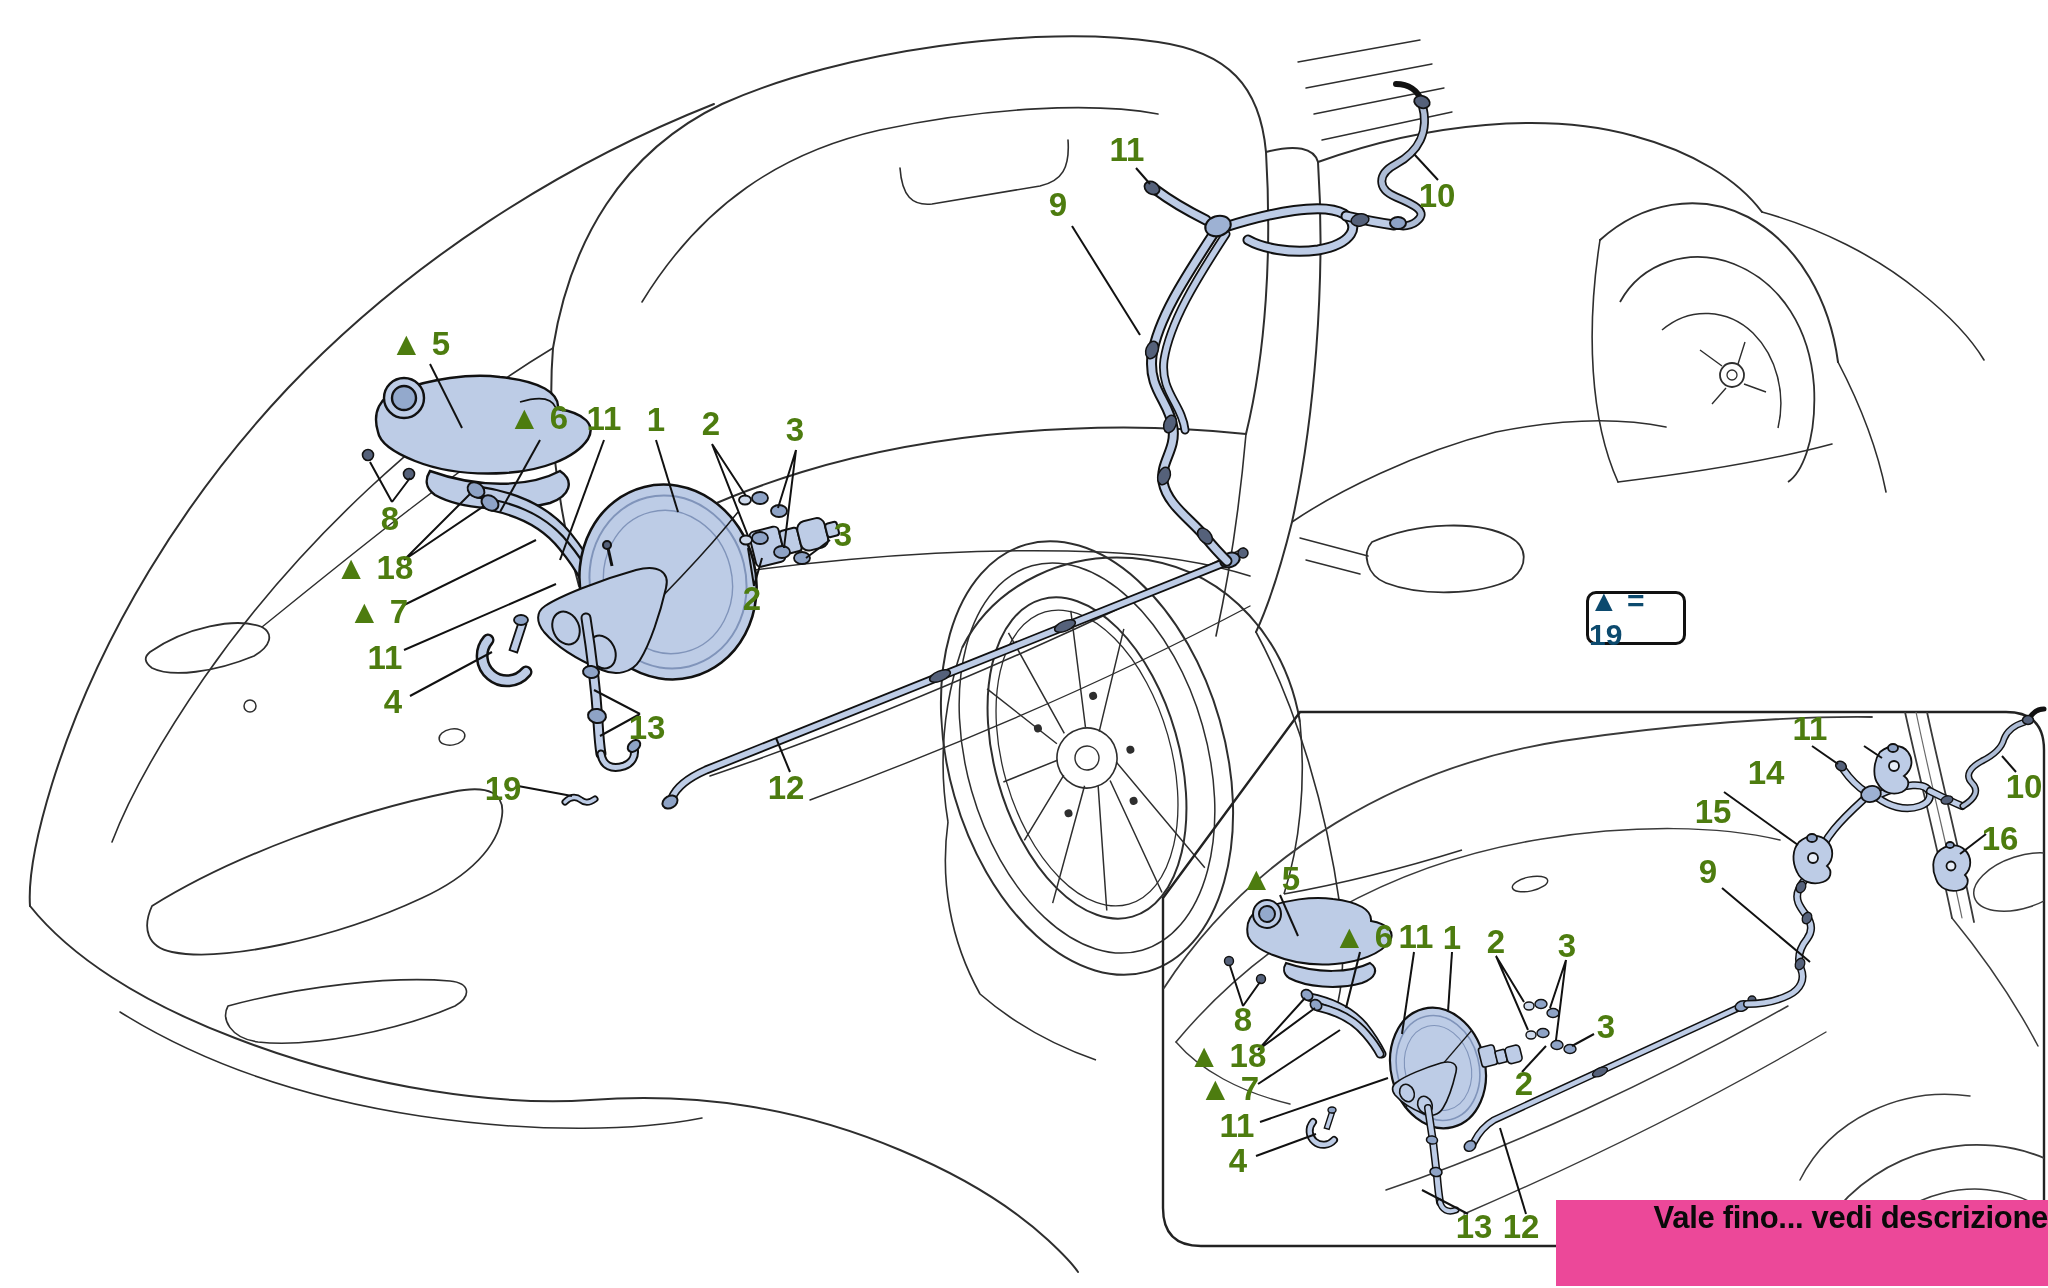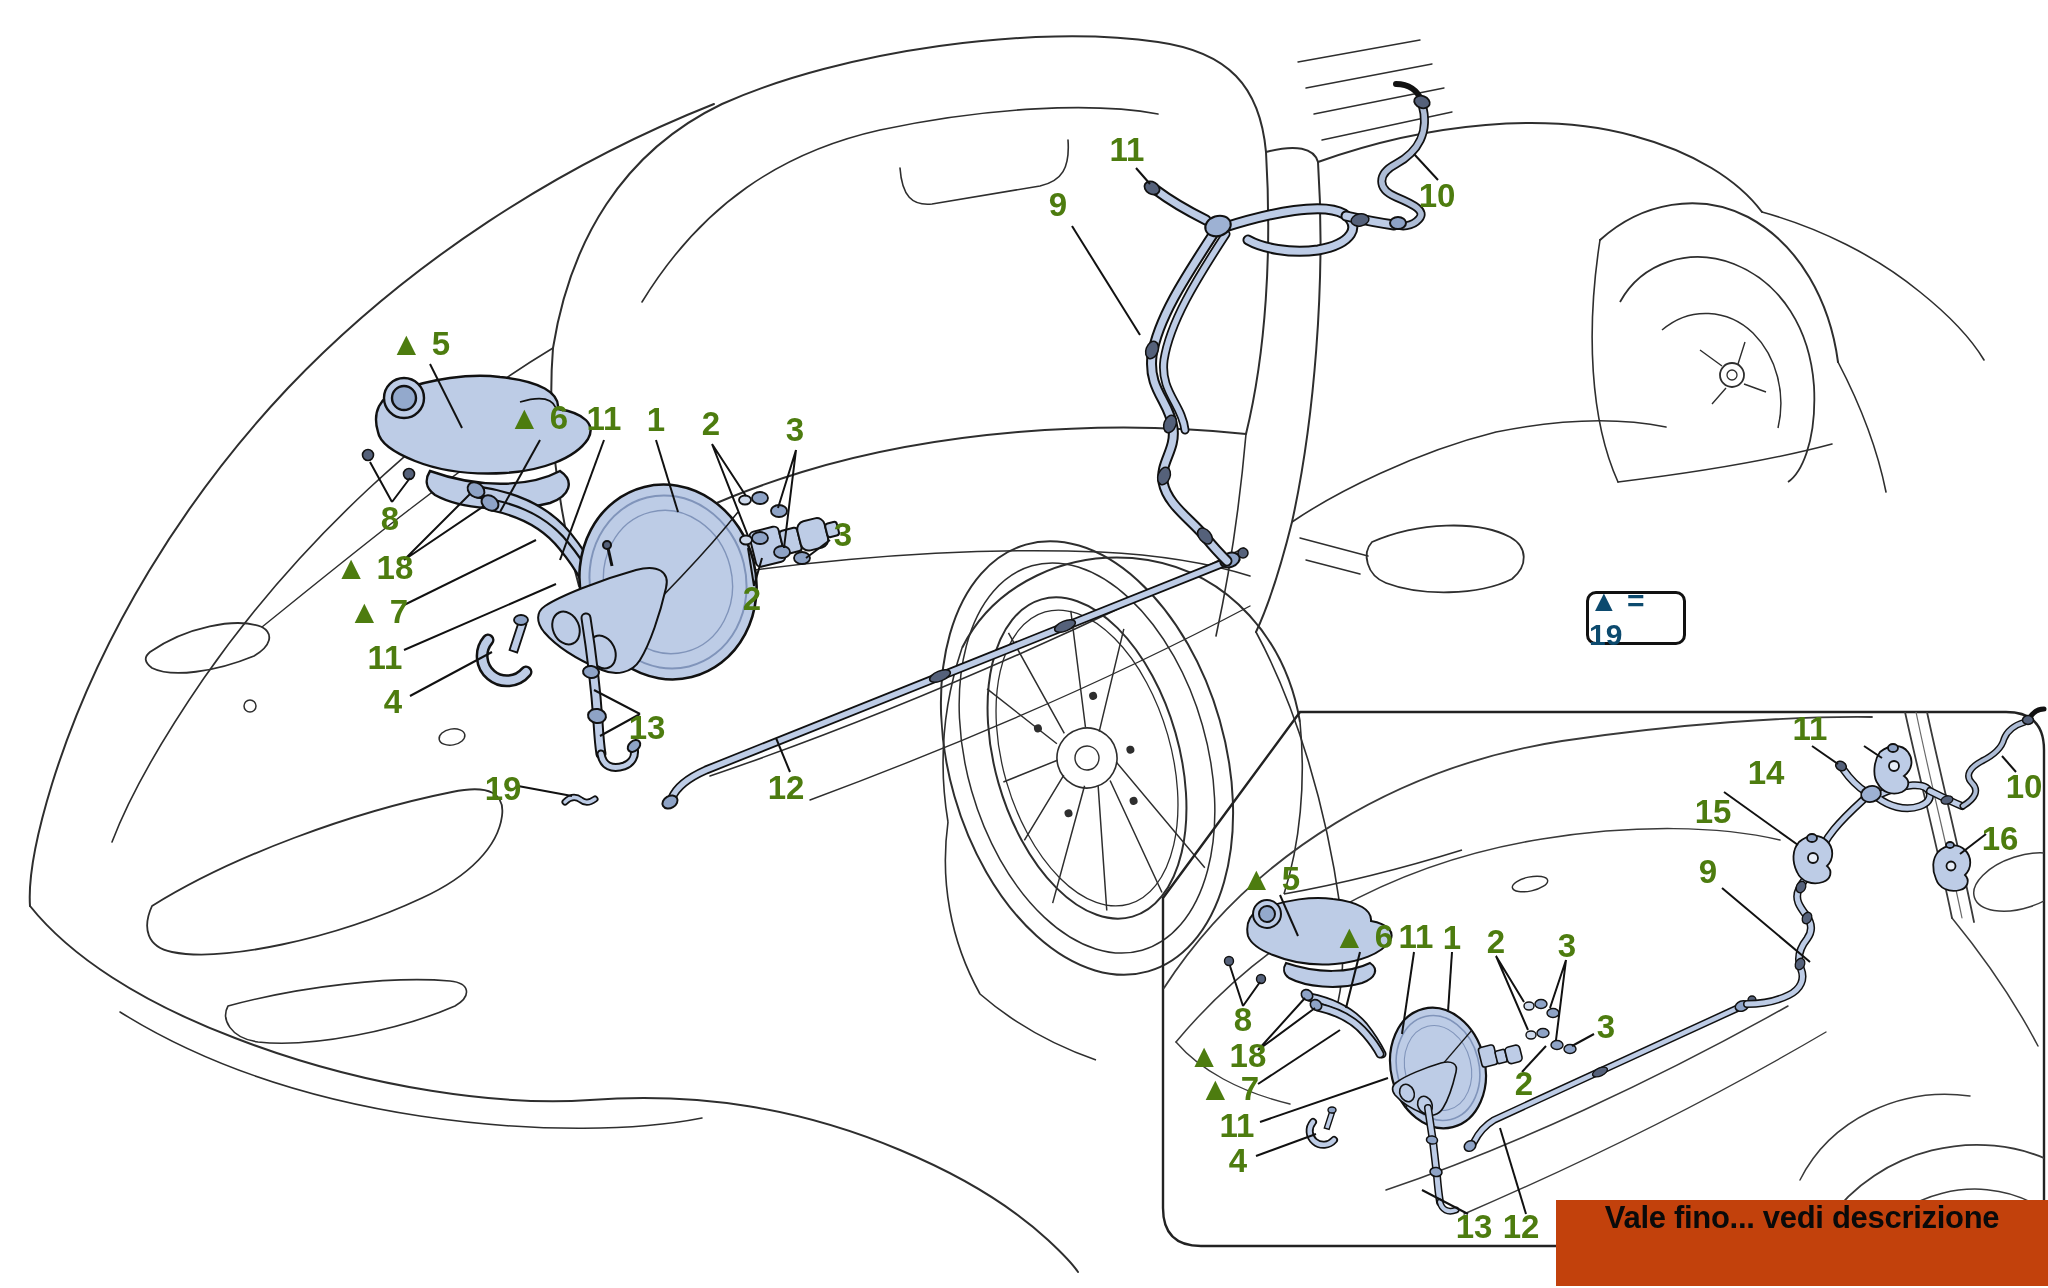--- a/index.html
+++ b/index.html
@@ -13,22 +13,22 @@
     position:absolute;transform:translate(-50%,-50%);
     font-weight:700;font-size:33px;color:#4d7c0f;white-space:nowrap;letter-spacing:0px;
   }
   .legend-box{
     position:absolute;left:1586px;top:591px;width:94px;height:48px;
     border:3px solid #111;border-radius:10px;background:#fff;
     display:flex;align-items:center;justify-content:center;
     font-weight:700;font-size:30px;color:#0c4a6e;
   }
   .caption{
-    position:absolute;left:1556px;top:1200px;width:492px;height:86px;background:#c2410c;
-    text-align:center;font-weight:700;font-size:31px;line-height:36px;color:#0a0a0a;
+    position:absolute;left:1556px;top:1200px;width:492px;height:86px;background:#ec4899;
+    text-align:right;font-weight:700;font-size:31px;line-height:36px;color:#0a0a0a;
     letter-spacing:-0.3px;
   }
 </style>
 </head>
 <body>
 
 <div class="stage">
 
 <svg width="2048" height="1288" viewBox="0 0 2048 1288">
   <defs>

